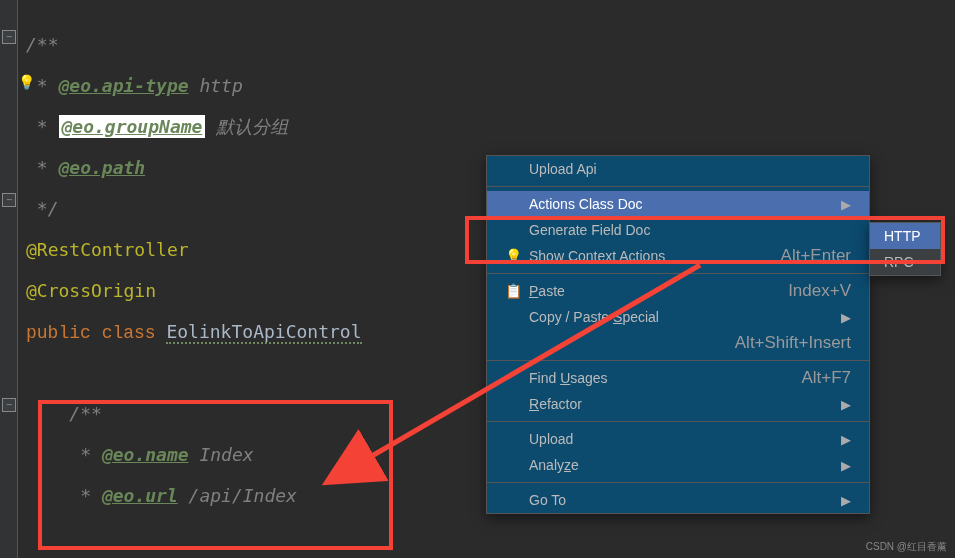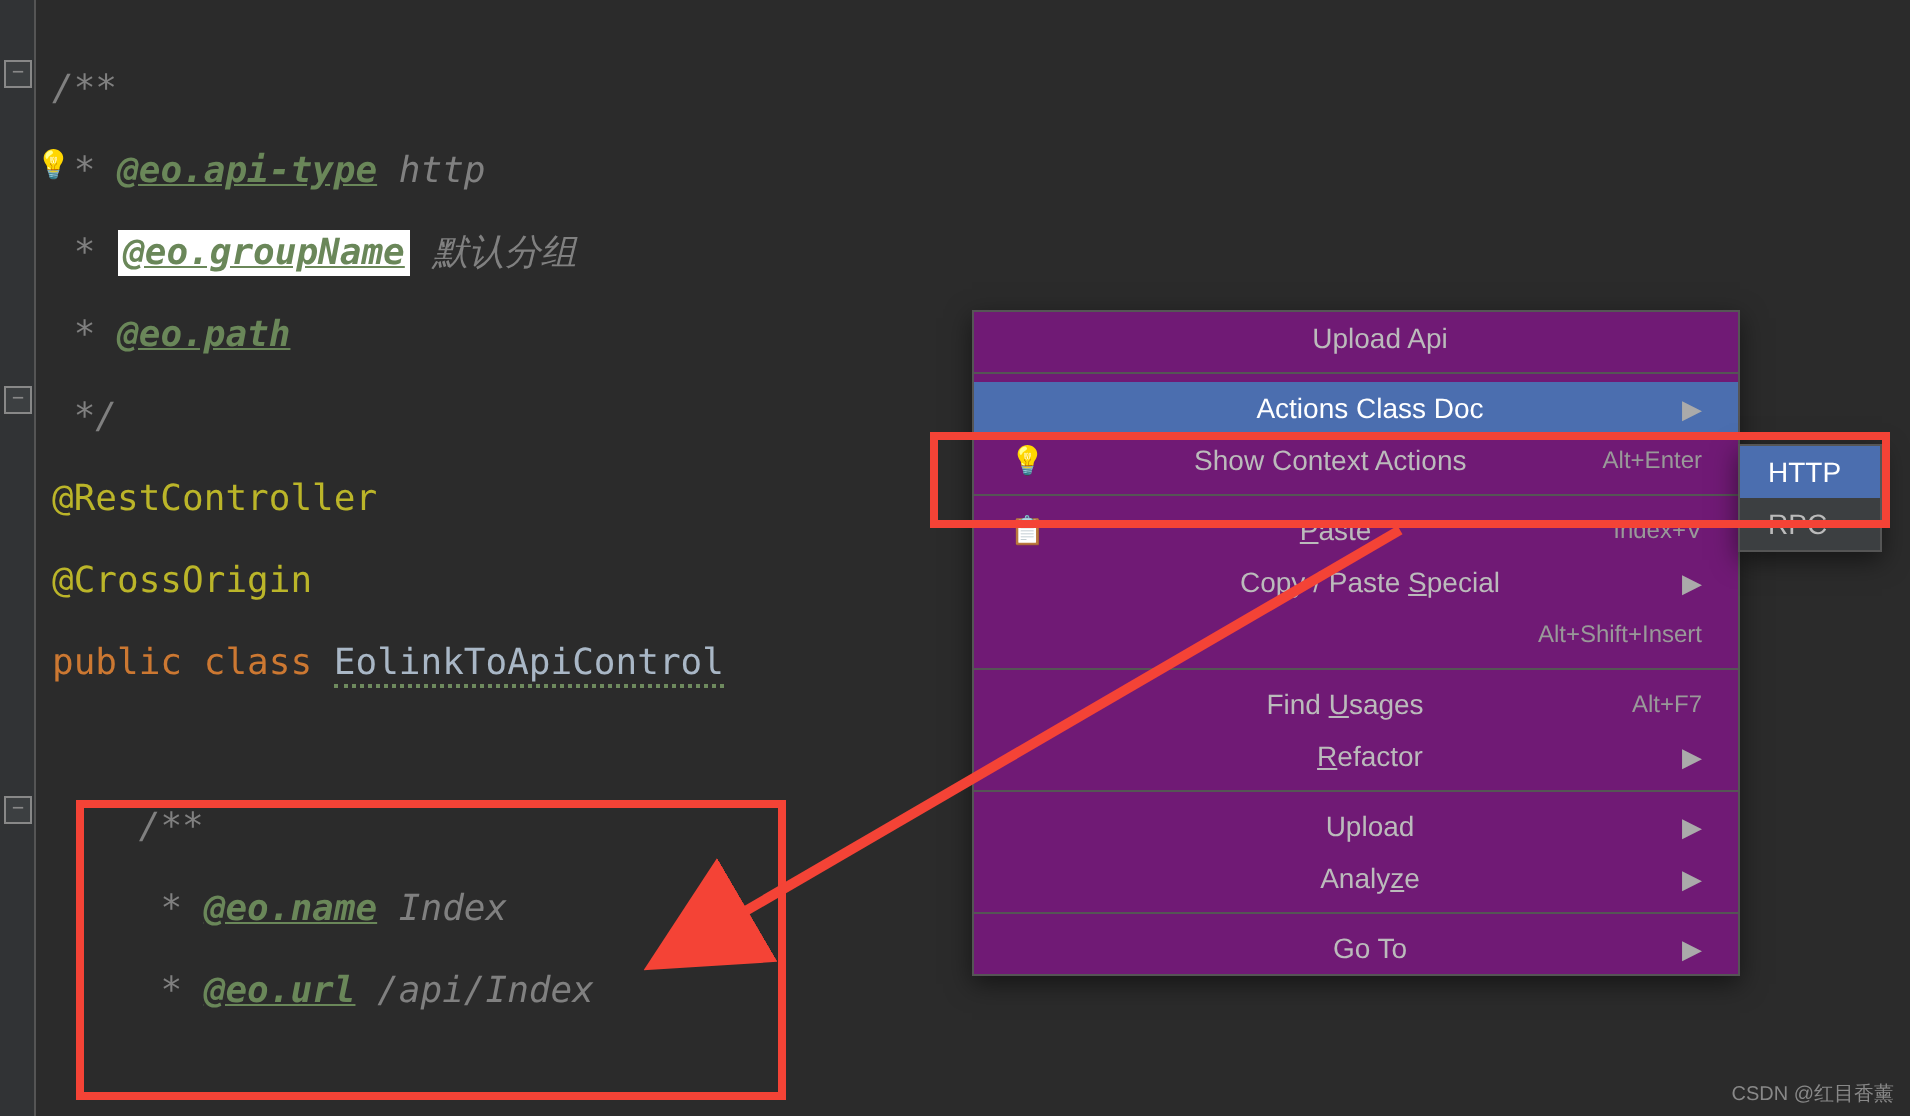--- a/index.html
+++ b/index.html
@@ -48,46 +48,45 @@
       line-height: 41px;
       font-style: italic;
       position: relative;
     }
     .line { white-space: pre; height: 41px; }
     .comment { color: #808080; }
     .tag { color: #6a8759; text-decoration: underline; font-weight: bold; }
     .tag-value { color: #808080; }
     .tag-highlight { background: #ffffff; padding: 1px 3px; }
     .annotation { color: #bbb529; font-style: normal; }
-    .keyword { color: #cc7832; font-style: normal; }
+    .keyword { color: #cc7832; font-style: normal; font-family: Liberation Mono, monospace; }
     .classname { color: #a9b7c6; font-style: normal; border-bottom: 2px dotted #6e8a5e; }
     .highlight-box {
       position: absolute;
       border: 4px solid #f44336;
       pointer-events: none;
     }
     .box1 { left: 38px; top: 400px; width: 355px; height: 150px; }
     .box2 { left: 465px; top: 216px; width: 480px; height: 48px; }
     .arrow {
       position: absolute;
       pointer-events: none;
     }
     .context-menu {
       position: absolute;
       left: 486px;
       top: 155px;
       width: 384px;
-      background: #701a75;
+      background: #0c4a6e;
       border: 1px solid #555;
       box-shadow: 0 4px 12px rgba(0,0,0,0.5);
       font-family: 'Segoe UI', Arial, sans-serif;
       font-style: normal;
       font-size: 14px;
       color: #bbbbbb;
-      text-align: center;
     }
     .menu-item {
       padding: 4px 18px;
       display: flex;
       justify-content: space-between;
       align-items: center;
       height: 26px;
     }
     .menu-item.selected {
       background: #4b6eaf;
@@ -99,21 +98,21 @@
       margin: 4px 0;
     }
     .menu-icon {
       width: 18px;
       display: inline-flex;
       justify-content: center;
       margin-right: 6px;
       color: #aaa;
     }
     .menu-label { flex: 1; }
-    .menu-shortcut { color: #999; font-size: 12px; }
+    .menu-shortcut { color: #999; font-size: 17px; }
     .menu-arrow { color: #aaa; font-size: 13px; }
     .submenu {
       position: absolute;
       left: 869px;
       top: 222px;
       width: 72px;
       background: #3c3f41;
       border: 1px solid #555;
       box-shadow: 0 4px 12px rgba(0,0,0,0.5);
       font-family: 'Segoe UI', Arial, sans-serif;
@@ -164,20 +163,24 @@
     <span class="menu-icon"></span>
     <span class="menu-label">Upload Api</span>
   </div>
   <div class="menu-sep"></div>
   <div class="menu-item selected">
     <span class="menu-icon"></span>
     <span class="menu-label">Actions Class Doc</span>
     <span class="menu-arrow">▶</span>
   </div>
   <div class="menu-item">
+    <span class="menu-icon"></span>
+    <span class="menu-label">Generate Field Doc</span>
+  </div>
+  <div class="menu-item">
     <span class="menu-icon">💡</span>
     <span class="menu-label">Show Context Actions</span>
     <span class="menu-shortcut">Alt+Enter</span>
   </div>
   <div class="menu-sep"></div>
   <div class="menu-item">
     <span class="menu-icon">📋</span>
     <span class="menu-label"><span class="underline-accesskey">P</span>aste</span>
     <span class="menu-shortcut">Index+V</span>
   </div>

